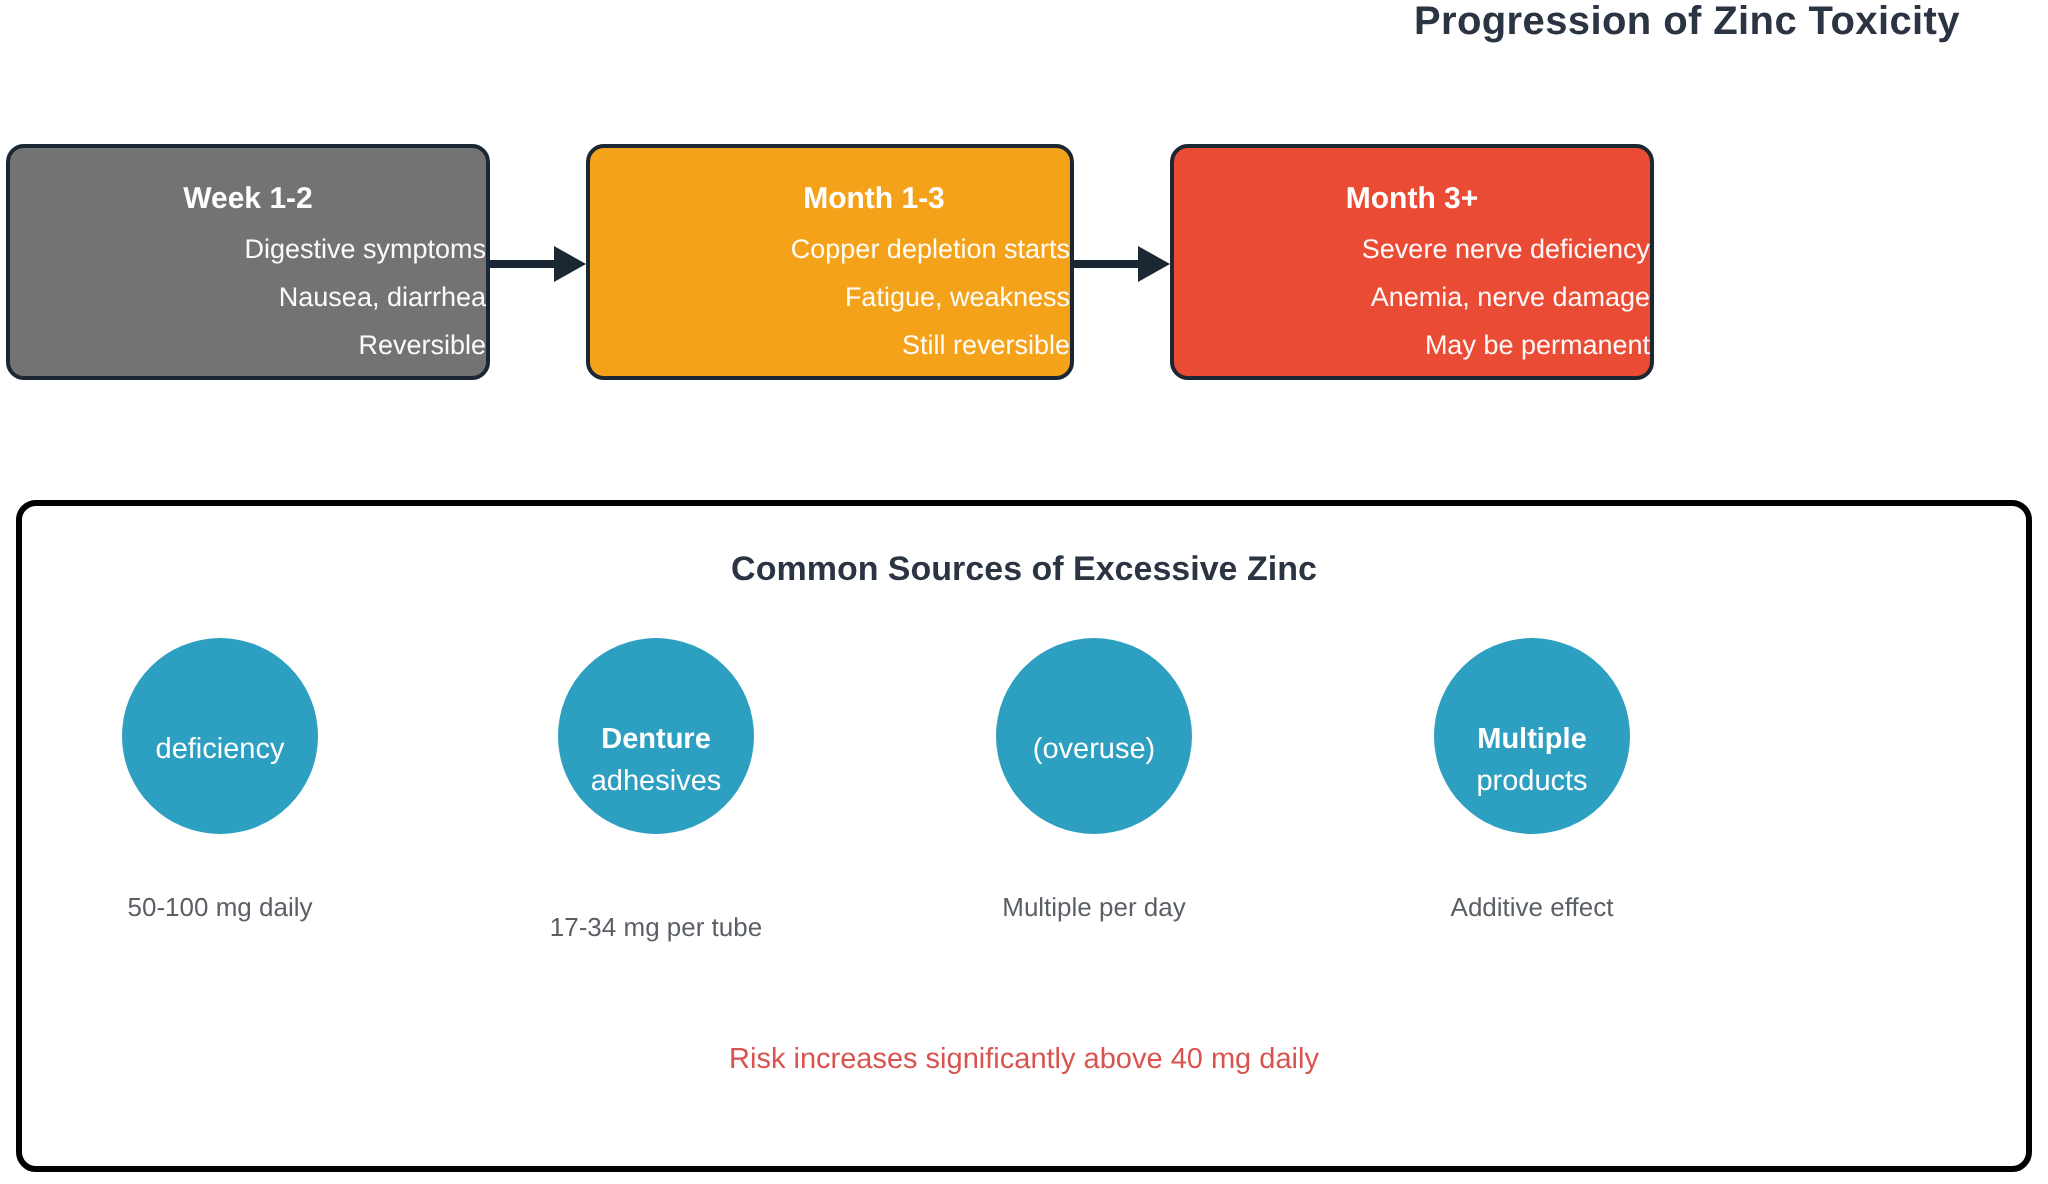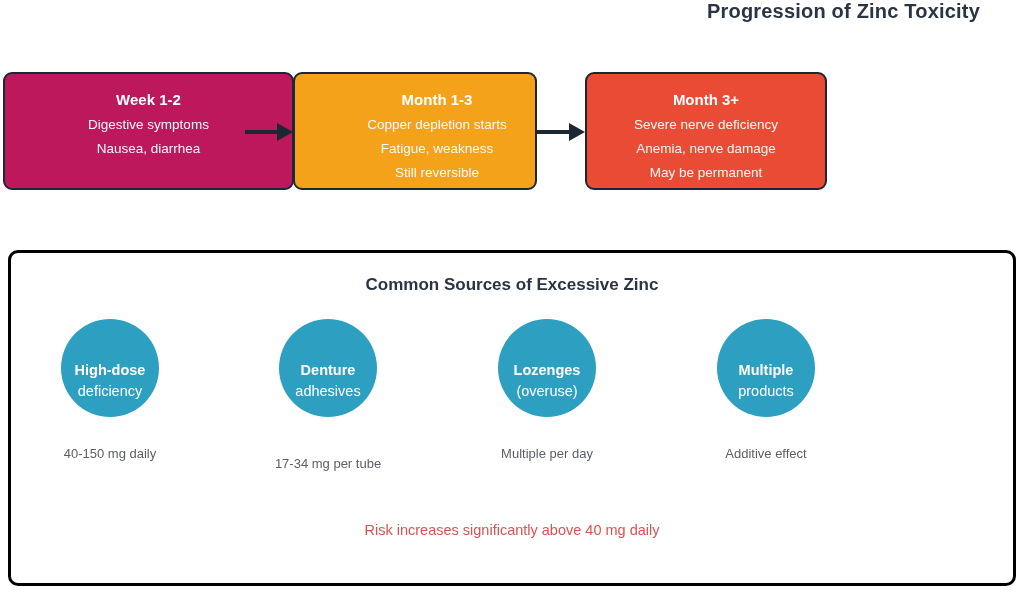--- a/index.html
+++ b/index.html
@@ -5,25 +5,25 @@
   html,body{margin:0;padding:0;background:#ffffff;}
   body{font-family:"Liberation Sans", sans-serif;}
   .canvas{position:relative;width:1024px;height:592px;background:#ffffff;overflow:hidden;}
 
   .page-title{position:absolute;top:0px;left:0px;width:980px;text-align:right;
     font-size:20px;font-weight:bold;color:#2b3442;letter-spacing:.2px;}
 
   
   .stage{position:absolute;top:72px;height:118px;border:2px solid #1b2733;border-radius:9px;
     box-sizing:border-box;color:#ffffff;text-align:center;}
-  .stage--green{left:3px;width:291px;background:#be185d;}
+  .stage--green{left:3px;width:242px;background:#737373;}
   .stage--orange{left:293px;width:244px;background:#f5a21b;padding-left:44px;}
   .stage--red{left:585px;width:242px;background:#ea4b35;}
   .stage-title{margin-top:17px;font-size:15px;font-weight:bold;}
-  .stage-line{margin-top:9px;font-size:13.5px;font-weight:400;opacity:.97;}
+  .stage-line{margin-top:9px;font-size:13.5px;font-weight:400;opacity:.97;text-align:right;}
 
   
   .arrow{position:absolute;top:130px;height:4px;background:#1b2733;}
   .arrow--1{left:245px;width:33px;}
   .arrow--2{left:537px;width:33px;}
   .arrow-head{position:absolute;right:-15px;top:-7px;width:0;height:0;
     border-left:16px solid #1b2733;border-top:9px solid transparent;border-bottom:9px solid transparent;}
 
   
   .sources{position:absolute;left:8px;top:250px;width:1008px;height:336px;box-sizing:border-box;
@@ -54,20 +54,21 @@
 <body>
 
 <div class="canvas">
 
   <div class="page-title">Progression of Zinc Toxicity</div>
 
   <div class="stage stage--green">
     <div class="stage-title">Week 1-2</div>
     <div class="stage-line">Digestive symptoms</div>
     <div class="stage-line">Nausea, diarrhea</div>
+    <div class="stage-line">Reversible</div>
   </div>
 
   <div class="arrow arrow--1">
     <div class="arrow-head"></div>
   </div>
 
   <div class="stage stage--orange">
     <div class="stage-title">Month 1-3</div>
     <div class="stage-line">Copper depletion starts</div>
     <div class="stage-line">Fatigue, weakness</div>
@@ -83,44 +84,42 @@
     <div class="stage-line">Severe nerve deficiency</div>
     <div class="stage-line">Anemia, nerve damage</div>
     <div class="stage-line">May be permanent</div>
   </div>
 
   <div class="sources">
     <div class="sources-heading">Common Sources of Excessive Zinc</div>
 
     <div class="circle circle--0">
       <div class="circle-text">
-        <div class="circle-line1">High-dose</div>
         <div class="circle-line2">deficiency</div>
       </div>
     </div>
     <div class="circle circle--1">
       <div class="circle-text">
         <div class="circle-line1">Denture</div>
         <div class="circle-line2">adhesives</div>
       </div>
     </div>
     <div class="circle circle--2">
       <div class="circle-text">
-        <div class="circle-line1">Lozenges</div>
         <div class="circle-line2">(overuse)</div>
       </div>
     </div>
     <div class="circle circle--3">
       <div class="circle-text">
         <div class="circle-line1">Multiple</div>
         <div class="circle-line2">products</div>
       </div>
     </div>
 
-    <div class="caption caption--0">40-150 mg daily</div>
+    <div class="caption caption--0">50-100 mg daily</div>
     <div class="caption caption--1">17-34 mg per tube</div>
     <div class="caption caption--2">Multiple per day</div>
     <div class="caption caption--3">Additive effect</div>
 
     <div class="note">Risk increases significantly above 40 mg daily</div>
   </div>
 
 </div>
 
 </body></html>

